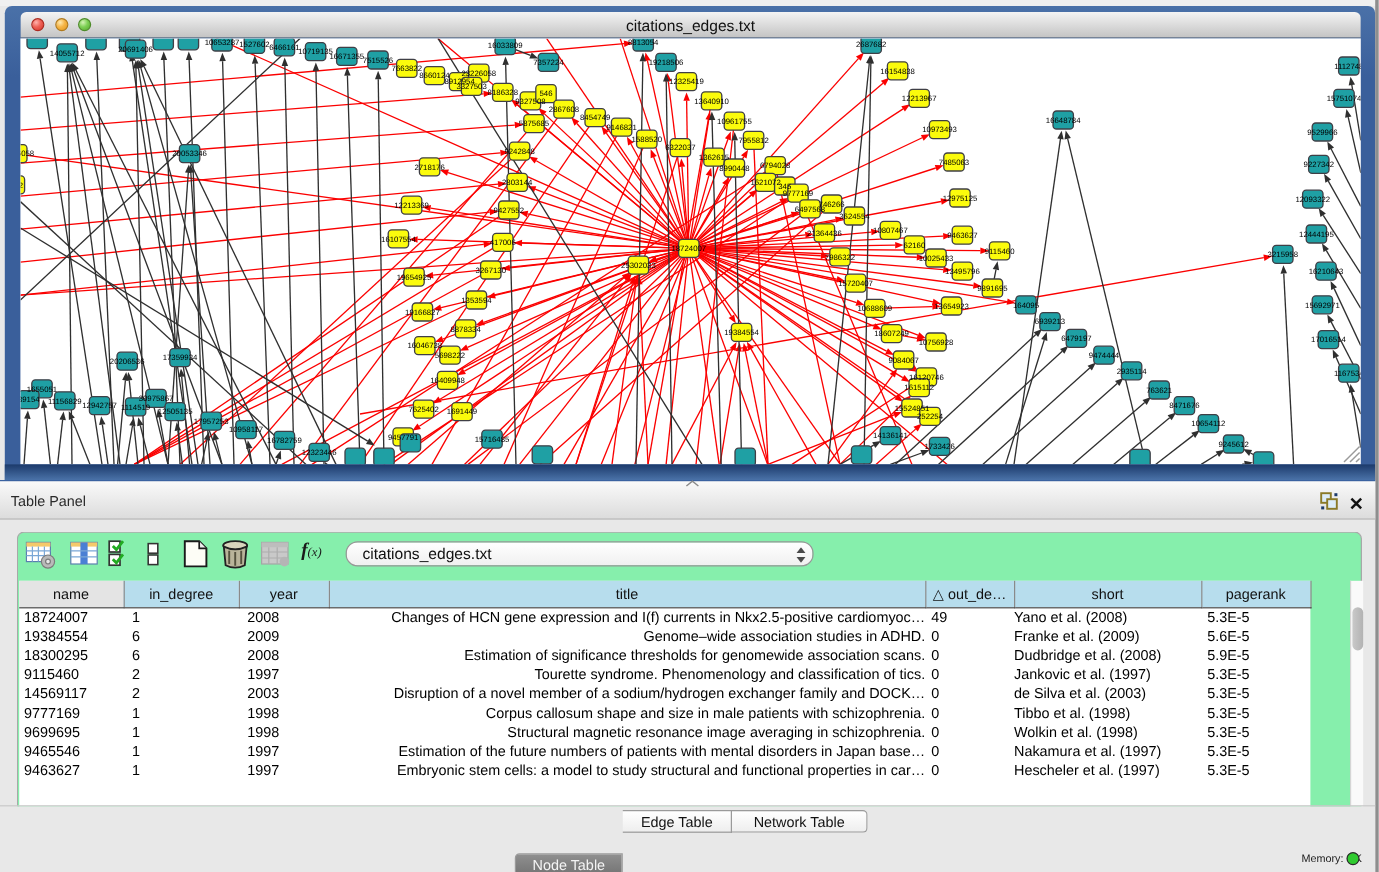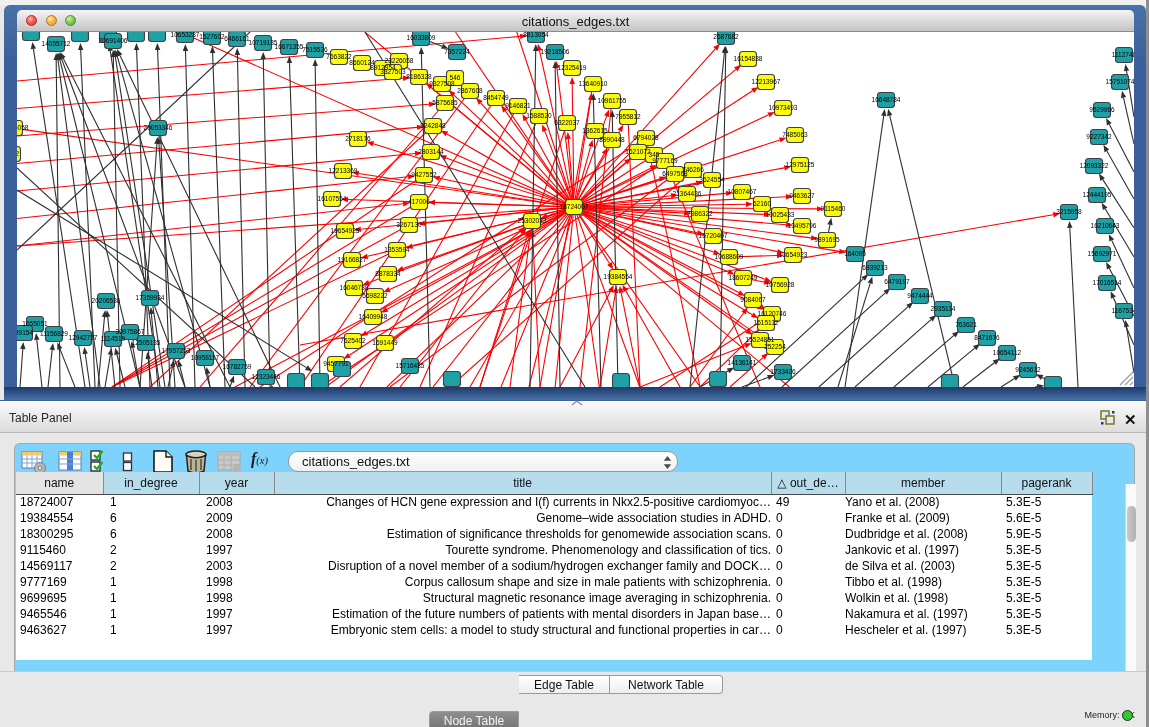--- a/index.html
+++ b/index.html
@@ -18,28 +18,28 @@
 .tl.yel { left:29px; background:radial-gradient(circle at 35% 30%, #ffe9b0, #f6b546 45%, #e1961f); border:1px solid #b07a1d; }
 .tl.grn { left:48px; background:radial-gradient(circle at 35% 30%, #d4f3b4, #7ed055 45%, #56a72d); border:1px solid #4d8b28; }
 #canvas { position:absolute; left:13px; top:27px; width:1117px; height:355px; background:#fff; overflow:hidden; }
 #tpanel { position:absolute; left:0; top:400px; width:1146px; height:327px; background:#e8e8e8; }
 #tphead { position:absolute; left:0; top:0; width:1146px; height:33px;
   background:linear-gradient(#fafafa,#dcdcdc); border-top:1px solid #3a62a0; border-bottom:1px solid #b5b5b5; }
 #tphead span { position:absolute; left:9px; top:10px; font-size:12px; color:#2a2a2a; }
 #floaticon { position:absolute; left:1100px; top:9px; }
 #closeicon { position:absolute; left:1124px; top:10px; font-size:15px; font-weight:bold; color:#111; }
 #tpbody { position:absolute; left:14px; top:43px; width:1121px; height:229px;
-  background:#7dd3fc; border:1px solid #a8a8a8; border-radius:6px 6px 0 0; border-bottom:none; }
+  background:#86efac; border:1px solid #a8a8a8; border-radius:6px 6px 0 0; border-bottom:none; }
 #tbar { position:absolute; left:0; top:0; width:100%; height:39px; }
 .ticon { position:absolute; top:6px; }
 #combo { position:absolute; left:273px; top:7px; width:390px; height:21px;
   background:linear-gradient(#ffffff,#f0f0f0); border:1px solid #979797; border-radius:10px;
   font-size:13px; color:#111; padding:2px 0 0 13px; }
 #combo .arr { position:absolute; right:5px; top:4px; }
-#tblwrap { position:absolute; left:1px; top:28px; width:1076px; height:188px; background:#fff; }
+#tblwrap { position:absolute; left:1px; top:40px; width:1076px; height:188px; background:#fff; }
 table { border-collapse:collapse; table-layout:fixed; width:1076px; font-size:12px; }
 col.c1 { width:87px; } col.c2 { width:96px; } col.c3 { width:75px; }
 col.c4 { width:497px; } col.c5 { width:74px; } col.c6 { width:156px; } col.c7 { width:91px; }
 th { height:22px; background:#b7dded; font-weight:normal; font-size:12px; color:#111;
   border-right:1px solid #8a8a8a; border-bottom:1px solid #4a4a4a; }
 th.c1 { background:#e4e4e4; }
 td { height:16px; white-space:nowrap; overflow:hidden; color:#000; }
 td.c1 { padding-left:4px; } td.c2 { padding-left:7px; } td.c3 { padding-left:7px; }
 td.c4 { padding-left:6px;text-align:right; } td.c5 { padding-left:5px; } td.c6 { text-align:left; }
 td.c7 { padding-left:5px; }
@@ -792,21 +792,21 @@
               <col class="c6">
               <col class="c7">
             </colgroup>
           <tbody>
               <tr>
                 <th class="c1">name</th>
                 <th class="c2">in_degree</th>
                 <th class="c3">year</th>
                 <th class="c4">title</th>
                 <th class="c5">△ out_de…</th>
-                <th class="c6">member</th>
+                <th class="c6">short</th>
                 <th class="c7">pagerank</th>
               </tr>
 <tr>
                 <td class="c1">18724007</td>
                 <td class="c2">1</td>
                 <td class="c3">2008</td>
                 <td class="c4">Changes of HCN gene expression and I(f) currents in Nkx2.5-positive cardiomyoc…</td>
                 <td class="c5">49</td>
                 <td class="c6">Yano et al. (2008)</td>
                 <td class="c7">5.3E-5</td>

